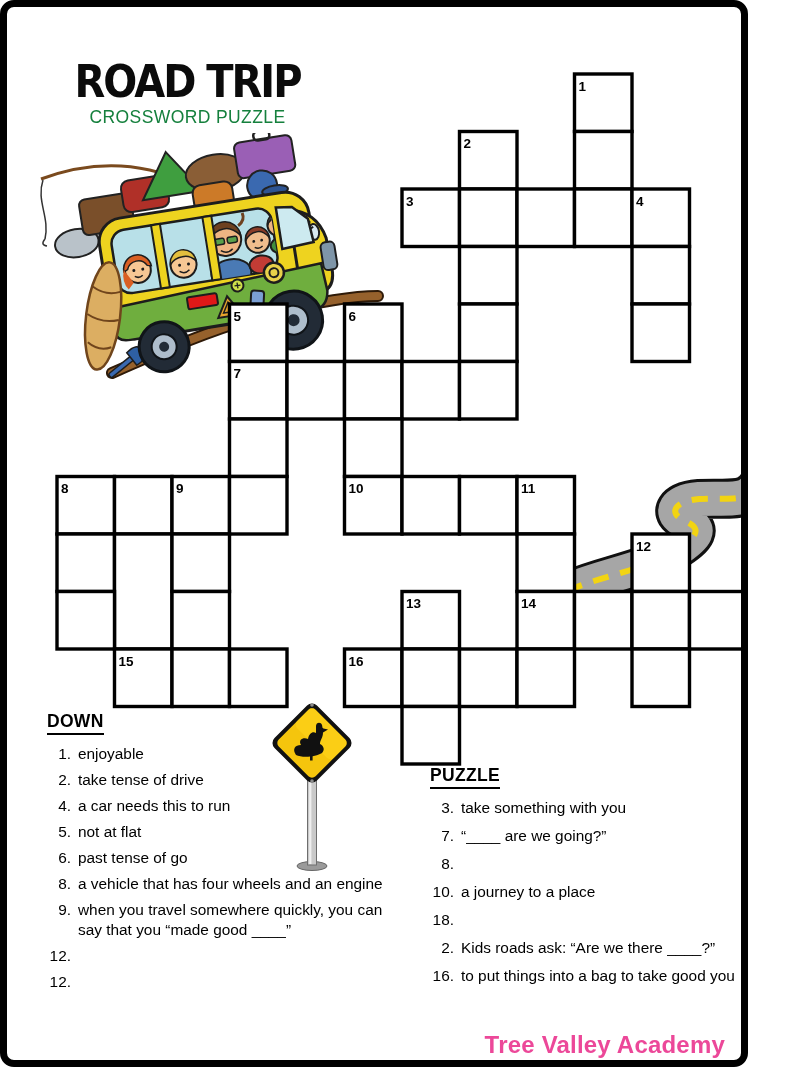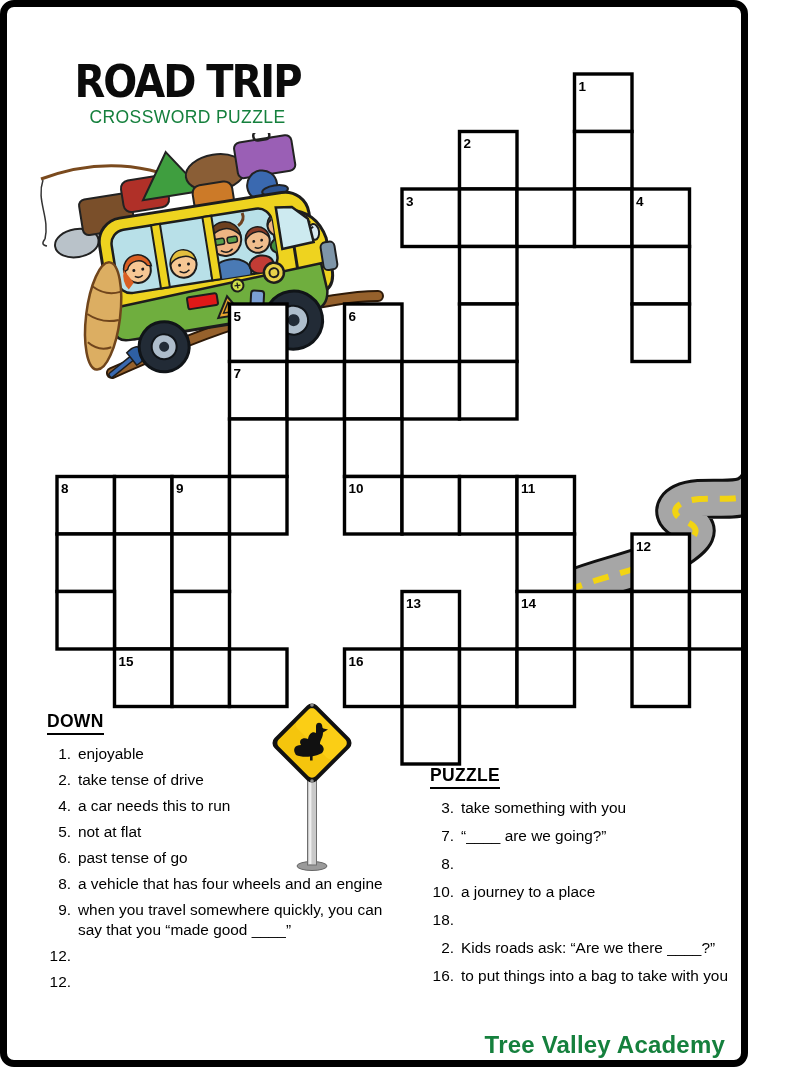--- a/index.html
+++ b/index.html
@@ -310,19 +310,19 @@
     </div>
     <div class="clue">
       <span class="clue-num">18.</span>
     </div>
     <div class="clue">
       <span class="clue-num">2.</span>
       <span class="clue-text">Kids roads ask: “Are we there ____?”</span>
     </div>
     <div class="clue">
       <span class="clue-num">16.</span>
-      <span class="clue-text">to put things into a bag to take with you</span>
+      <span class="clue-text">to put things into a bag to take good you</span>
     </div>
   </div>
 
-  <div class="credit" style="color: #15803d;">Tree Valley Academy</div>
+  <div class="credit" style="color: #ec4899;">Tree Valley Academy</div>
 
 </div>
 
 </body></html>

